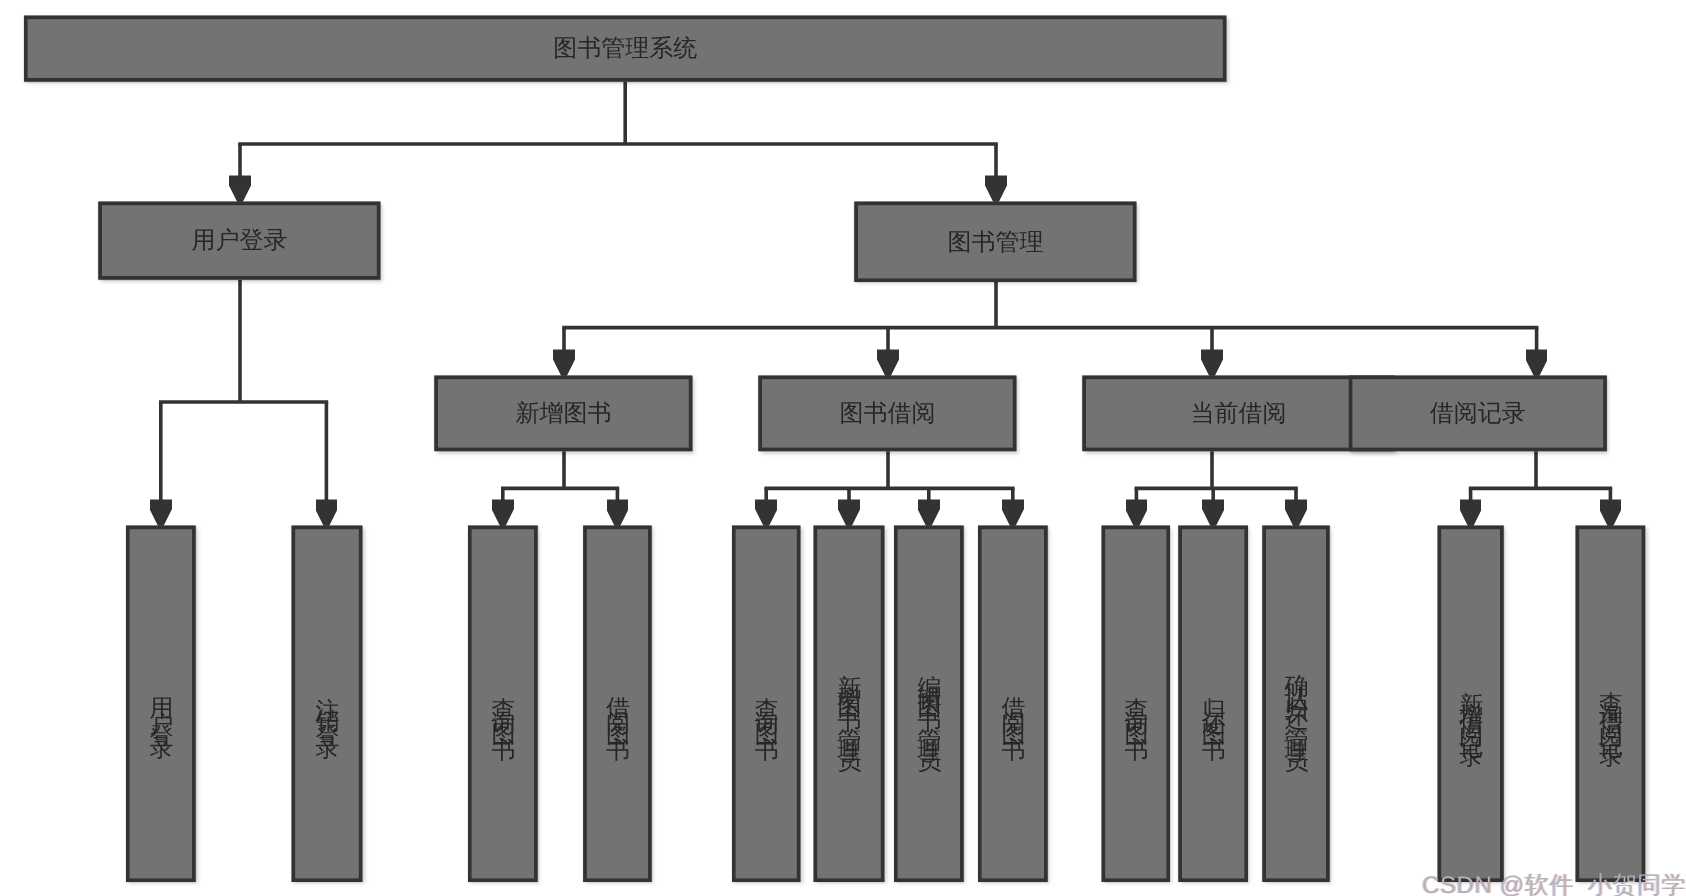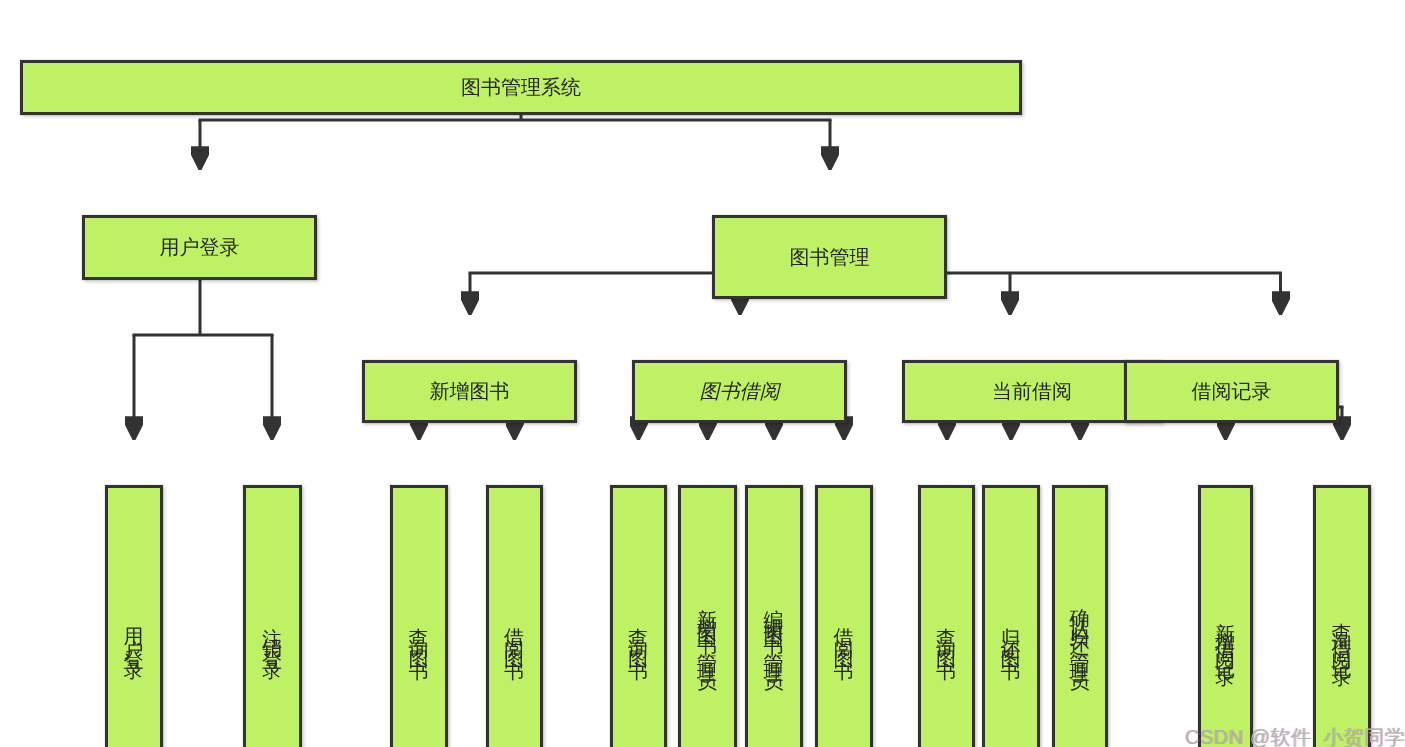--- a/index.html
+++ b/index.html
@@ -13,46 +13,45 @@
     position:relative;
     width:1405px;height:747px;
     background:var(--bg-color);
     font-family:"Liberation Sans",sans-serif;
     overflow:hidden;
   }
   #wires{position:absolute;left:0;top:0;width:1405px;height:747px;}
   .node{
     position:absolute;
     box-sizing:border-box;
-    background:#bef264;
+    background:#737373;
     border:3px solid var(--line-color);
     color:var(--text-color);
     display:flex;align-items:center;justify-content:center;
     font-size:20px;
     box-shadow:2px 2px 3px rgba(0,0,0,0.18), 0 0 1px rgba(0,0,0,0.35);
     z-index:2;
-    margin-top:47px;
   }
   .v-node{
     writing-mode:vertical-rl;
     text-orientation:mixed;
     letter-spacing:11px;
     line-height:1;
     top:438px;height:297px;
     text-align:center;
   }
   .v-node.long{letter-spacing:9px;}
   
   #n-root{left:20px;top:13px;width:1002px;height:55px;}
   
   #n-user-login{left:82px;top:168px;width:235px;height:65px;}
-  #n-book-mgmt{left:712px;top:168px;width:235px;height:84px;}
+  #n-book-mgmt{left:712px;top:168px;width:235px;height:67px;}
   
   #n-newbook{left:362px;top:313px;width:215px;height:63px;}
-  #n-borrow{left:632px;top:313px;width:215px;height:63px;font-style:italic;}
+  #n-borrow{left:632px;top:313px;width:215px;height:63px;}
   #n-current{left:902px;top:313px;width:260px;height:63px;}
   #n-record{left:1124px;top:313px;width:215px;height:63px;}
   
   #l-login{left:105px;width:58px;}
   #l-logout{left:243px;width:59px;}
   #l-rec-query{left:390px;width:58px;}
   #l-rec-borrow{left:486px;width:57px;}
   #l-bb-query{left:610px;width:57px;}
   #l-bb-add{left:678px;width:59px;}
   #l-bb-edit{left:745px;width:58px;}

